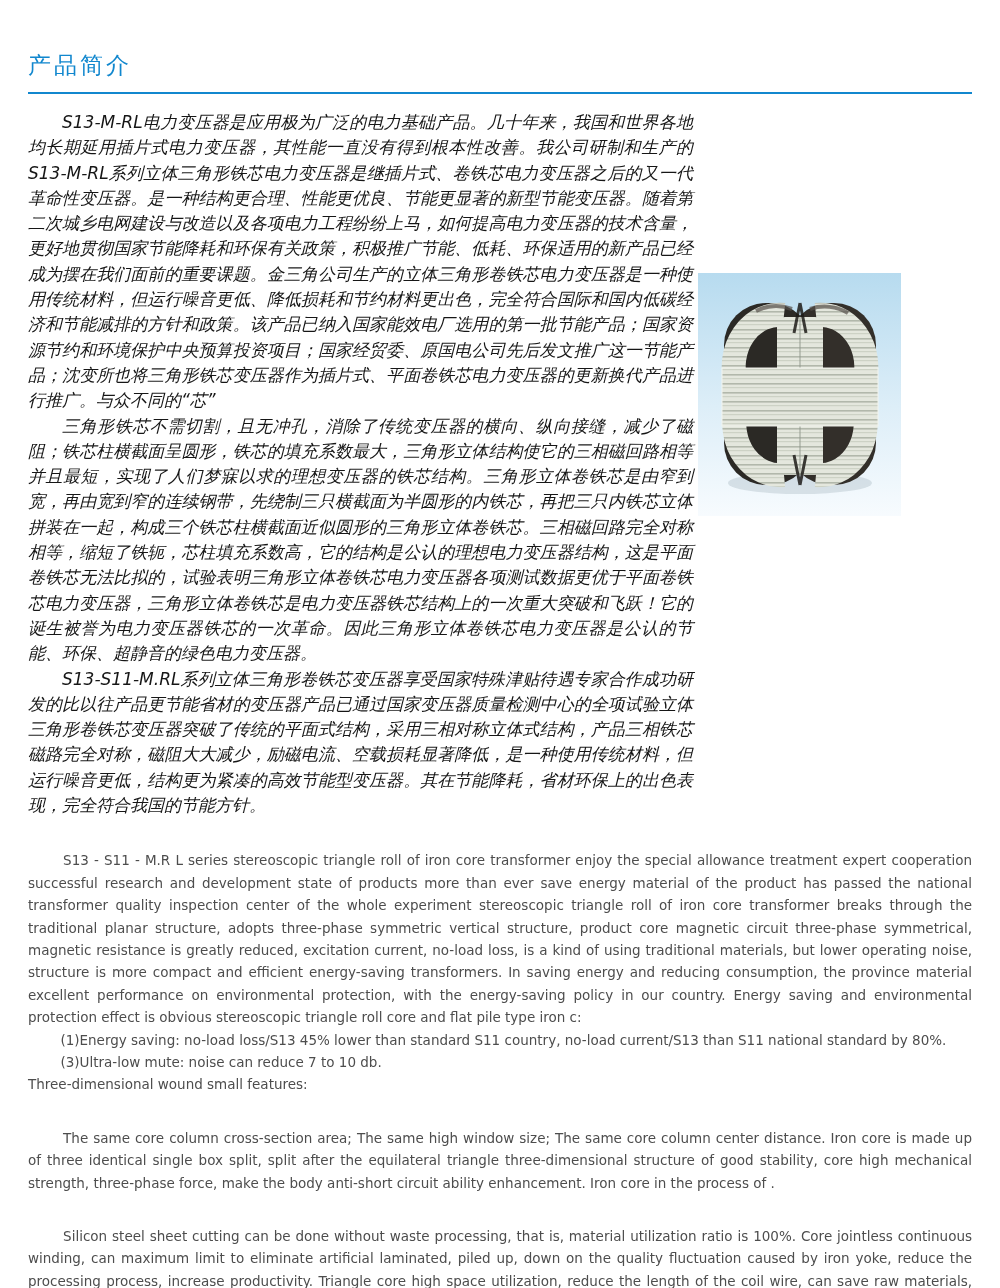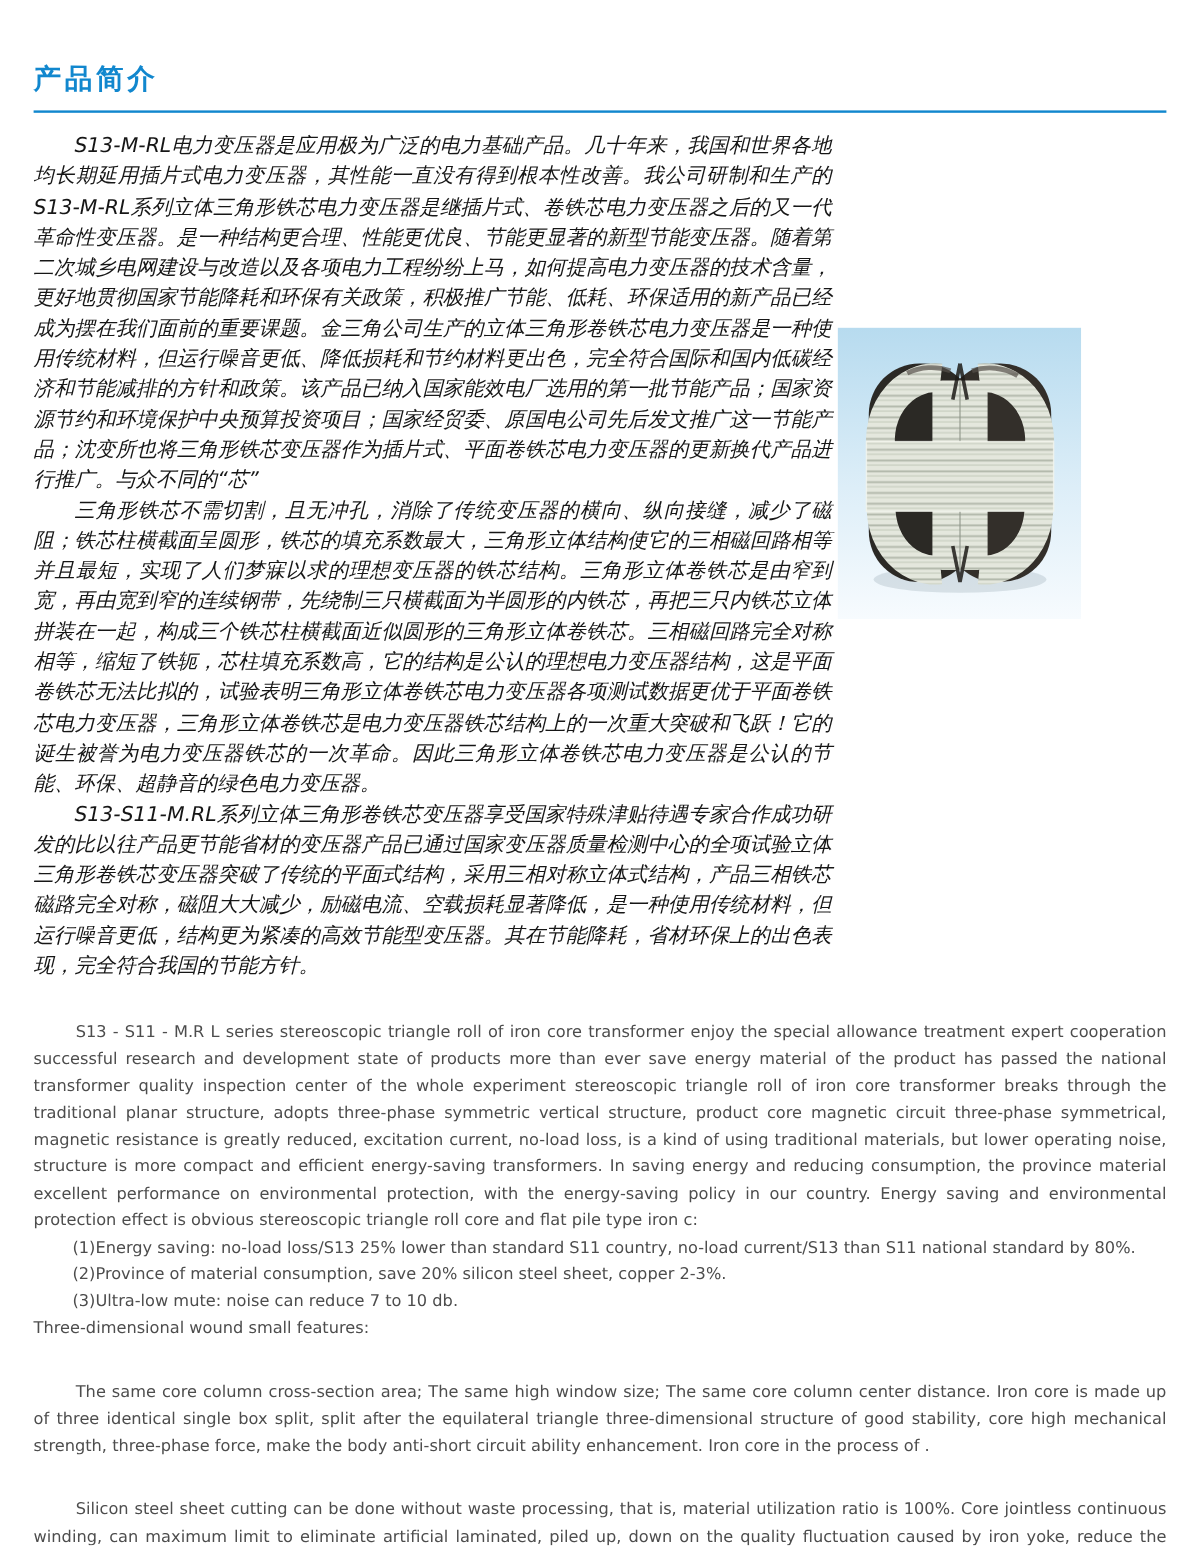--- a/index.html
+++ b/index.html
@@ -5,21 +5,21 @@
   html, body { margin:0; padding:0; background:#ffffff; }
   body {
     width:1000px; height:1288px;
     font-family:"DejaVu Sans", "Liberation Sans", sans-serif;
     -webkit-font-smoothing:antialiased;
   }
   .page { padding:0 28px; box-sizing:border-box; width:1000px; }
 
   .page-title {
     margin:0; padding-top:50px;
-    font-size:23px; font-weight:bold; letter-spacing:3px;
+    font-size:23px; font-weight:normal; letter-spacing:3px;
     color:#1187ce;
   }
   .title-rule { border-bottom:2px solid #1187ce; margin-top:11px; }
 
   .cn-section { position:relative; margin-top:16px; min-height:666px; }
   .cn-text { width:665px;font-style:italic; }
   p.cn {
     margin:0;
     font-size:17px; line-height:25.3px;
     text-align:justify; text-indent:2em;
@@ -99,21 +99,20 @@
 
           <path d="M58,38 A40,34 0 0 1 94,36" stroke="#55504a" stroke-width="4" fill="none" opacity="0.7"></path>
           <path d="M112,36 A40,34 0 0 1 150,40" stroke="#55504a" stroke-width="4" fill="none" opacity="0.7"></path>
         </g>
       </svg>
     </figure>
   </div>
 
   <div class="en-section">
     <p class="en en-indent">S13 - S11 - M.R L series stereoscopic triangle roll of iron core transformer enjoy the special allowance treatment expert cooperation successful research and development state of products more than ever save energy material of the product has passed the national transformer quality inspection center of the whole experiment stereoscopic triangle roll of iron core transformer breaks through the traditional planar structure, adopts three-phase symmetric vertical structure, product core magnetic circuit three-phase symmetrical, magnetic resistance is greatly reduced, excitation current, no-load loss, is a kind of using traditional materials, but lower operating noise, structure is more compact and efficient energy-saving transformers. In saving energy and reducing consumption, the province material excellent performance on environmental protection, with the energy-saving policy in our country. Energy saving and environmental protection effect is obvious stereoscopic triangle roll core and flat pile type iron c:</p>
-    <p class="en en-list">(1)Energy saving: no-load loss/S13 25% lower than standard S11 country, no-load current/S13 than S11 national standard by 80%.</p>
-    <p class="en en-list">(2)Province of material consumption, save 20% silicon steel sheet, copper 2-3%.</p>
+    <p class="en en-list">(1)Energy saving: no-load loss/S13 45% lower than standard S11 country, no-load current/S13 than S11 national standard by 80%.</p>
     <p class="en en-list">(3)Ultra-low mute: noise can reduce 7 to 10 db.</p>
     <p class="en">Three-dimensional wound small features:</p>
     <p class="en en-indent">The same core column cross-section area; The same high window size; The same core column center distance. Iron core is made up of three identical single box split, split after the equilateral triangle three-dimensional structure of good stability, core high mechanical strength, three-phase force, make the body anti-short circuit ability enhancement. Iron core in the process of .</p>
     <p class="en en-indent">Silicon steel sheet cutting can be done without waste processing, that is, material utilization ratio is 100%. Core jointless continuous winding, can maximum limit to eliminate artificial laminated, piled up, down on the quality fluctuation caused by iron yoke, reduce the processing process, increase productivity. Triangle core high space utilization, reduce the length of the coil wire, can save raw materials, and can reduce the loss of load, from light weight of the transformer. And smaller than normal product size, compact structure, beautiful shape, cover an area of an area small. Energy saving low consumption, low operation cost, high cost performance products, users in the short term recovery of the investment.</p>
   </div>
 
 </div>
 
 </body></html>

